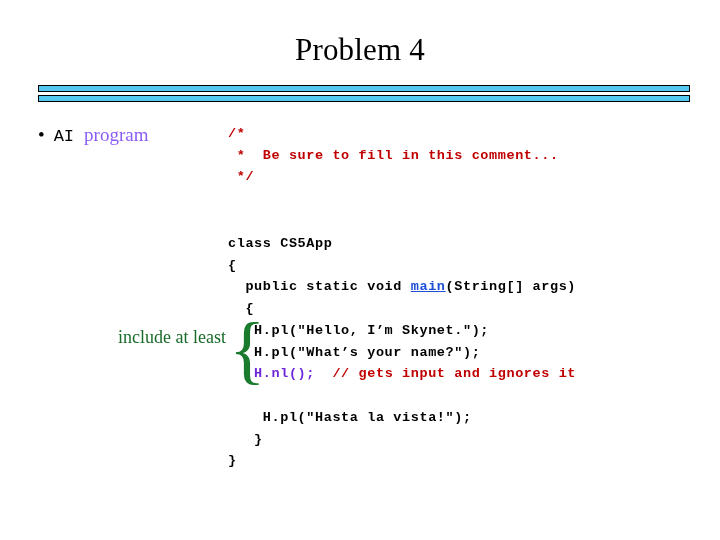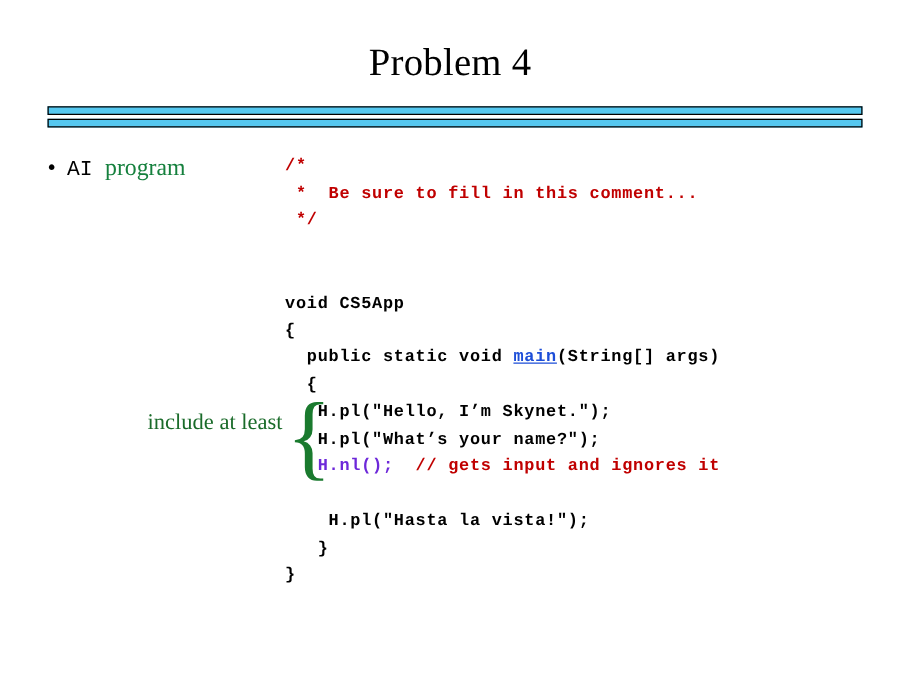--- a/index.html
+++ b/index.html
@@ -62,21 +62,21 @@
   }
   #bullet-label-mono {
     font-family: "Liberation Mono", monospace;
     font-size: 17px;
     color: #000000;
     text-align: right;
   }
   #bullet-label-serif {
     font-family: "Liberation Serif", serif;
     font-size: 19px;
-    color: #15803d;
+    color: #8b5cf6;
     margin-left: 10px;
   }
 
   
   .code-block {
     position: absolute;
     font-family: "Liberation Mono", monospace;
     font-size: 13.5px;
     font-weight: bold;
     white-space: pre;
@@ -151,21 +151,21 @@
   <div id="bullet-row">
     <span id="bullet-marker">•</span>
     <span id="bullet-label-mono">AI</span>
     <span id="bullet-label-serif">program</span>
   </div>
 
   <div id="comment-block" class="code-block">/*
  *  Be sure to fill in this comment...
  */</div>
 
-  <div id="class-block" class="code-block"><span>void CS5App</span>
+  <div id="class-block" class="code-block"><span>class CS5App</span>
 <span>{</span>
 <span>  public static void </span><span class="kw-main">main</span><span>(String[] args)</span></div>
 
   <div id="brace-block" class="code-block">  {</div>
 
   <div id="body-block" class="code-block"><span>   H.pl("Hello, I’m Skynet.");</span>
 <span>   H.pl("What’s your name?");</span>
 <span class="tok-green">   H.nl();</span><span class="tok-red">  // gets input and ignores it</span></div>
 
   <div id="tail-block" class="code-block"><span>    H.pl("Hasta la vista!");</span>

